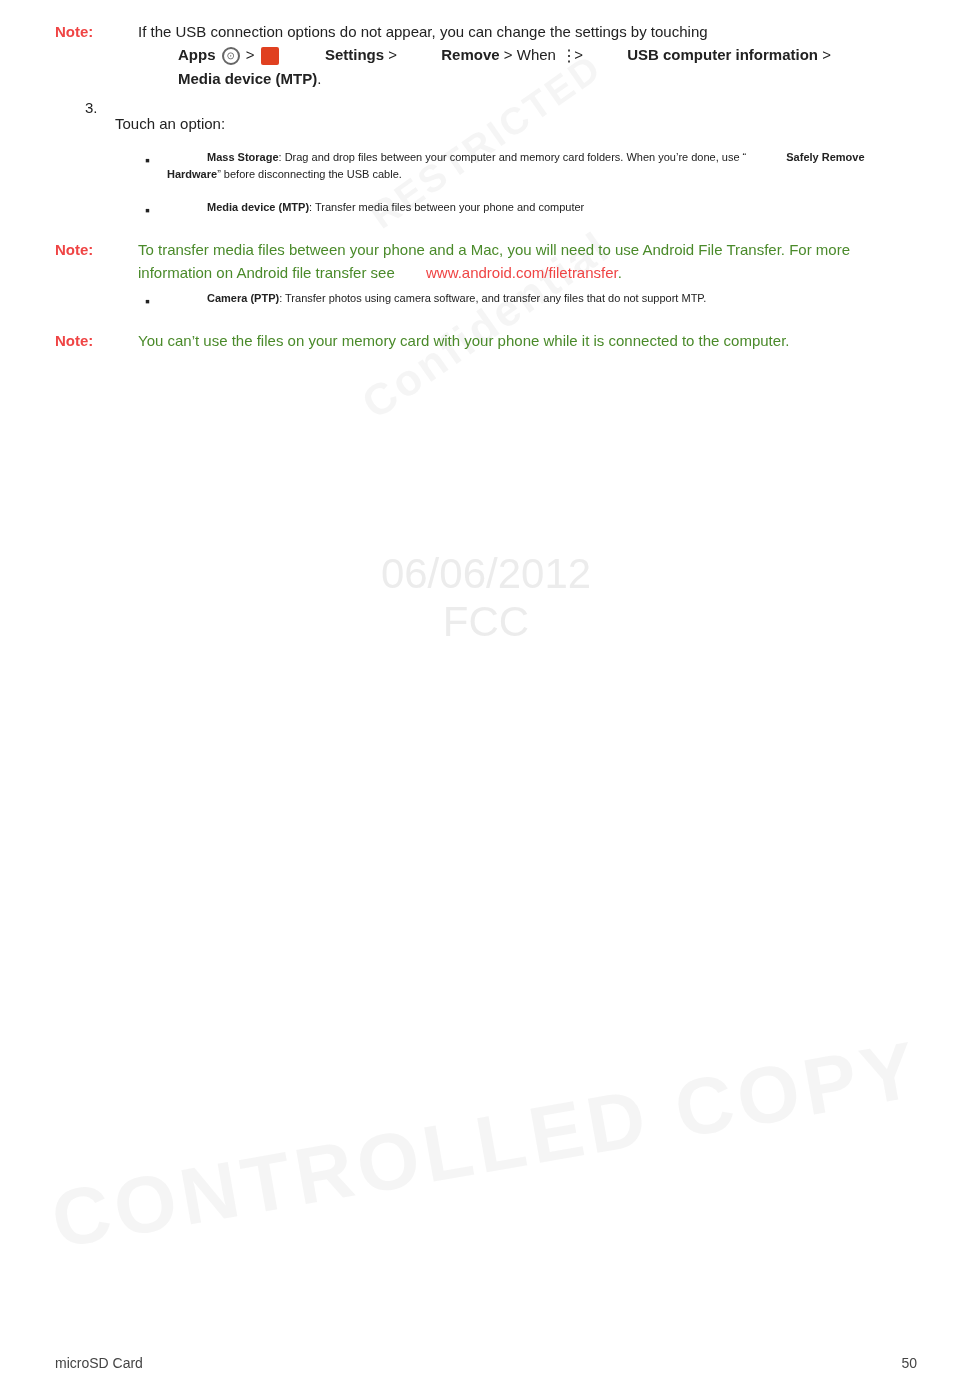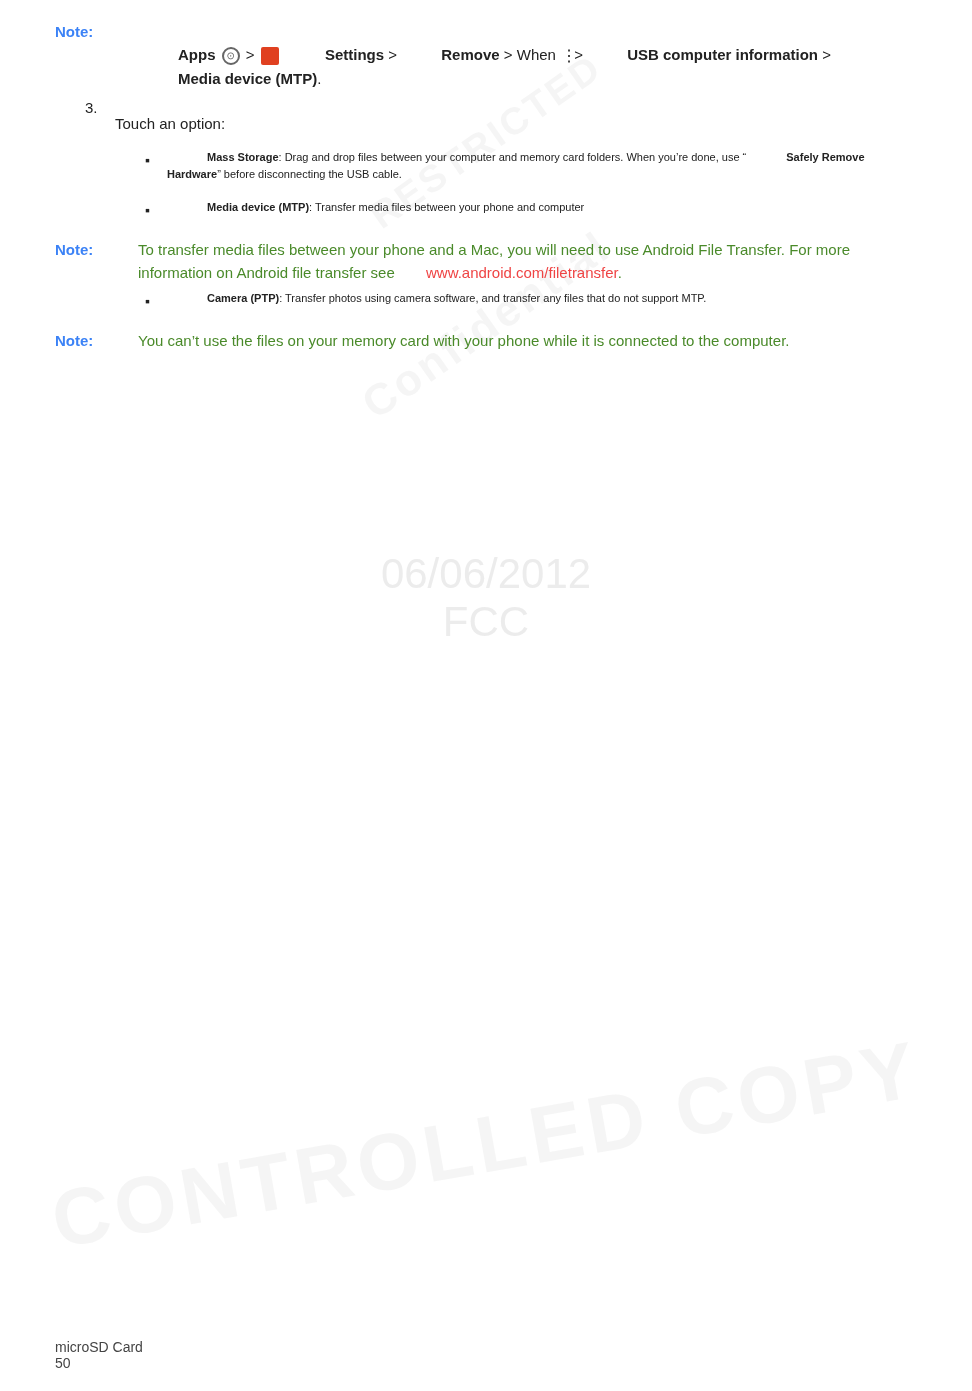--- a/index.html
+++ b/index.html
@@ -107,21 +107,21 @@
 
     .note-row {
       display: flex;
       margin-bottom: 18px;
       line-height: 1.55;
     }
 
     .note-label {
       font-weight: bold;
       min-width: 65px;
-      color: #3b82f6;
+      color: #ef4444;
       font-size: 15px;
     }
 
     .note-colon {
       min-width: 10px;
       font-weight: bold;
       margin-right: 8px;
     }
 
     .note-text {
@@ -189,21 +189,20 @@
     .page-footer {
       position: absolute;
       bottom: 20px;
       left: 0;
       right: 0;
       display: flex;
       justify-content: space-between;
       padding: 0 55px;
       font-size: 14px;
       color: #444;
-      flex-direction: column;
     }
 
     .note-block {
       margin-bottom: 6px;
     }
   </style>
 </head>
 <body>
 
 <div class="watermark-container">
@@ -215,20 +214,21 @@
   </div>
   <div class="watermark-controlled">CONTROLLED COPY</div>
 </div>
 
 <div class="page-content">
 
   <div class="note-block note-row">
     <span class="note-label">Note:</span>
     <span class="note-colon">&nbsp;</span>
     <span class="note-text">
+      <span>If the USB connection options do not appear, you can change the settings by touching</span>
       <br>
       <span class="bold">Apps</span>
       
       <span style="display:inline-block;width:18px;height:18px;border:2px solid #666;border-radius:50%;vertical-align:middle;margin:0 2px;text-align:center;line-height:14px;font-size:10px;color:#666;">⊙</span>
       <span> &gt; </span>
       
       <span style="display:inline-block;width:18px;height:18px;background:#e04020;border-radius:2px;vertical-align:middle;margin:0 2px;"></span>
       <span class="bold"> Settings</span>
       <span> &gt; </span>
       <span class="bold">Remove</span>

